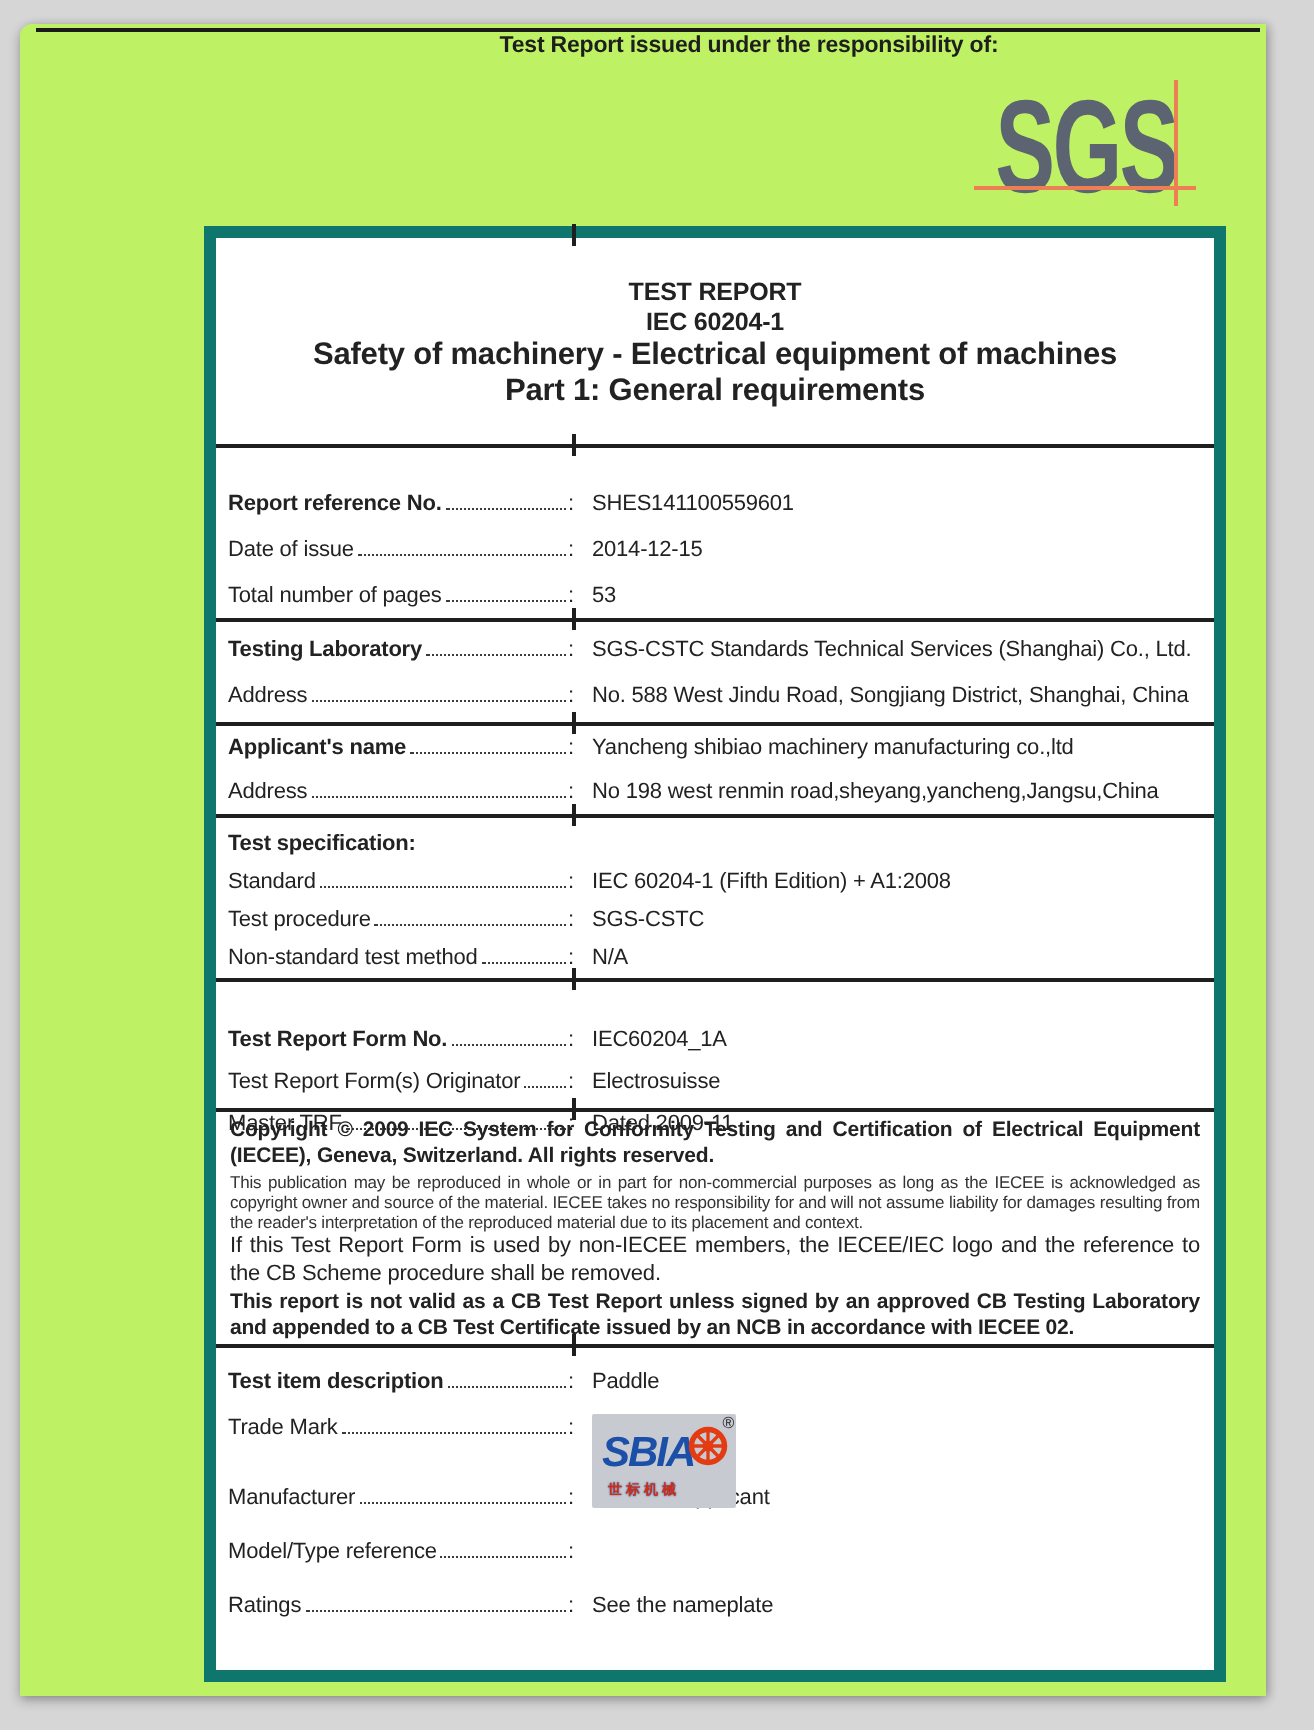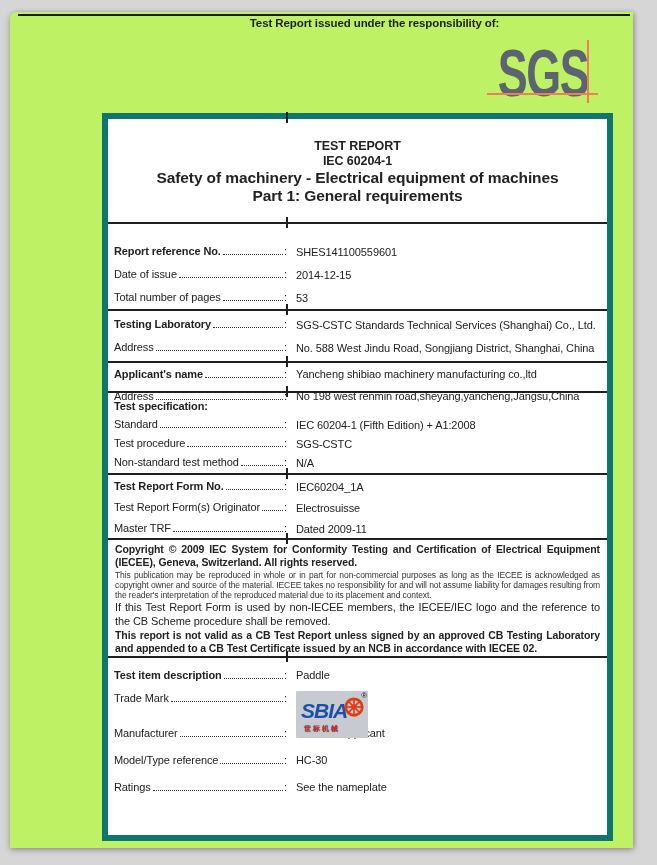--- a/index.html
+++ b/index.html
@@ -38,23 +38,23 @@
   .sec{position:relative;border-bottom:2px solid #1f1f1f;overflow:visible;}
   .sec.last{border-bottom:none;}
   .sec::before{ 
     content:"";position:absolute;left:178px;top:-7px;width:1.5px;height:11px;background:#1f1f1f;
   }
   .sec-title{height:105px;text-align:center;padding-top:20px;}
   .t-small{font-size:12.5px;line-height:15px;font-weight:bold;}
   .t-big{font-size:15.5px;line-height:18px;font-weight:bold;}
   .sec-reportinfo{height:87px;padding-top:16px;}
   .sec-lab{height:52px;padding-top:2px;}
-  .sec-applicant{height:30px;}
+  .sec-applicant{height:46px;}
   .sec-spec{height:82px;padding-top:3px;}
-  .sec-form{height:65px;padding-top:1px;}
+  .sec-form{height:65px;padding-top:18px;}
   .sec-copyright{height:118px;padding:3px 7px 0 7px;text-align:justify;}
   .sec-item{height:169px;padding-top:6px;}
 
   .row{display:flex;align-items:center;height:23px;}
   .sec-spec .row{height:19px;}
   .sec-form .row{height:21px;}
   .sec-applicant .row{height:22px;}
   .sec-item .row{height:22px;}
   .lcell{width:179px;display:flex;align-items:baseline;padding-left:6px;flex:none;}
   .lcell::after{content:":";font-weight:normal;}
@@ -259,21 +259,20 @@
             <span>Manufacturer</span>
             <span class="leader"></span>
           </div>
         <div class="vcell">Same as applicant</div>
       </div>
       <div class="row row-model">
         <div class="lcell">
             <span>Model/Type reference</span>
             <span class="leader"></span>
           </div>
-        <div class="vcell">HC-30</div>
       </div>
       <div class="row row-ratings">
         <div class="lcell">
             <span>Ratings</span>
             <span class="leader"></span>
           </div>
         <div class="vcell">See the nameplate</div>
       </div>
     </div>
 

